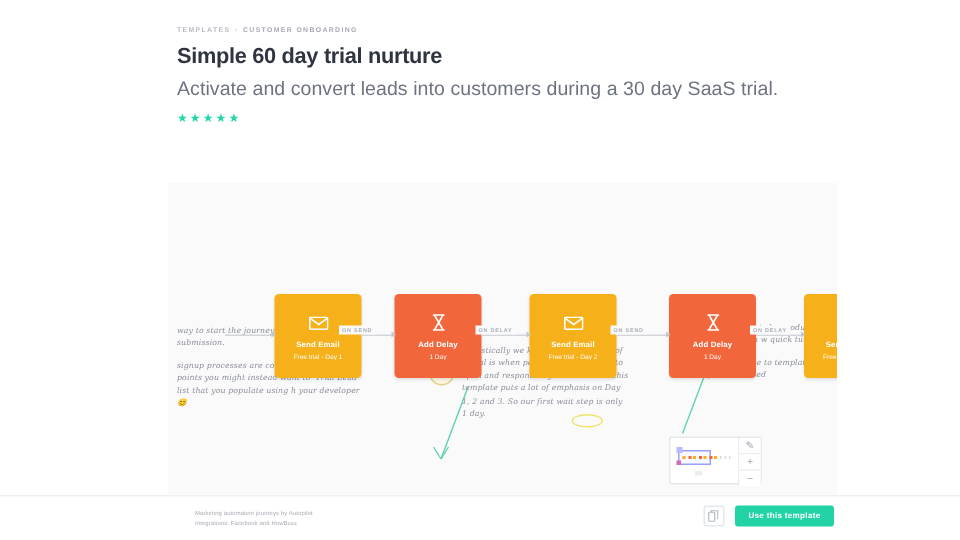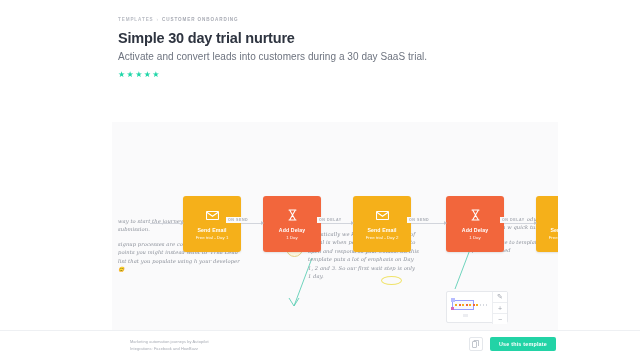--- a/index.html
+++ b/index.html
@@ -29,21 +29,21 @@
   }
   .breadcrumb .sep { color: #ccced5; font-weight: 400; }
   .breadcrumb .crumb-link { color: #b9bcc4; }
   .breadcrumb .crumb-current { color: #a8abb4; }
 
   .page-title {
     font-size: 14.5px; font-weight: 700; color: #2e3440;
     margin-top: 8px; letter-spacing: -0.2px; white-space: nowrap;
   }
   .page-sub {
-    font-size: 10px; color: #6d737f; margin-top: 5px;
+    font-size: 13px; color: #6d737f; margin-top: 5px;
     letter-spacing: 0.05px; white-space: nowrap;
   }
   .stars { margin-top: 9px; display: flex; gap: 1.4px; }
   .star { font-size: 8px; line-height: 8px; color: #1fd6a8; }
 
   
   .canvas {
     position: absolute; left: 0; top: 122px; width: 640px; height: 238px;
     background: #fafafb; z-index: 5;
   }
@@ -303,21 +303,21 @@
     </div>
   </div>
 
   <div class="header">
     <div class="header-inner">
       <div class="breadcrumb">
         <span class="crumb-link">TEMPLATES</span>
         <span class="sep">›</span>
         <span class="crumb-current">CUSTOMER ONBOARDING</span>
       </div>
-      <div class="page-title">Simple 30 day trial nurture</div>
+      <div class="page-title">Simple 60 day trial nurture</div>
       <div class="page-sub">Activate and convert leads into customers during a 30 day SaaS trial.</div>
       <div class="stars">
         <span class="star">★</span>
         <span class="star">★</span>
         <span class="star">★</span>
         <span class="star">★</span>
         <span class="star">★</span>
       </div>
     </div>
   </div>

